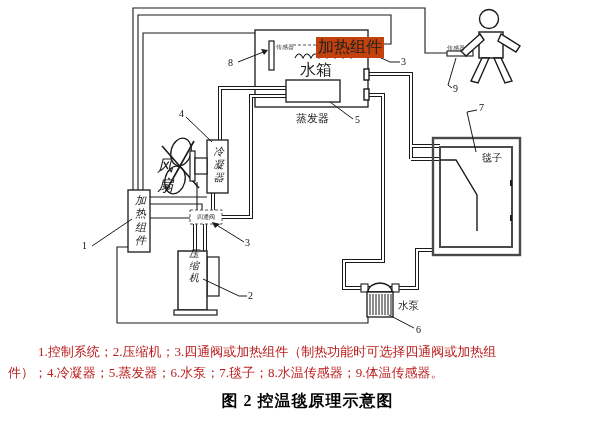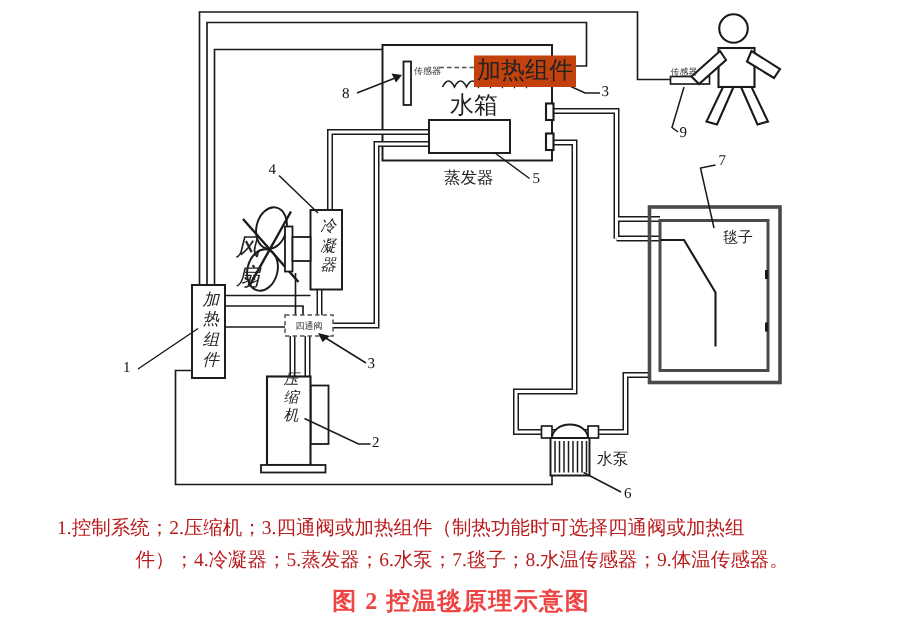--- a/index.html
+++ b/index.html
@@ -7,23 +7,23 @@
          font-family:"Liberation Serif","DejaVu Serif",serif;color:#1a1a1a;}
   svg{position:absolute;left:0;top:0;}
   .lbl{position:absolute;color:#222;white-space:nowrap;}
   .vlbl{position:absolute;color:#222;white-space:normal;word-break:break-all;
         text-align:right;line-height:1.22;font-style:italic;}
   .tiny{position:absolute;color:#333;font-size:6px;letter-spacing:0;white-space:nowrap;}
   .num{position:absolute;font-size:10px;color:#111;}
   .caption{position:absolute;left:8px;top:341px;width:600px;font-size:13px;
            line-height:21px;color:#b91c1c;}
   .caption .l1{padding-left:30px;}
-  .caption .l2{padding-left:0;text-align:center;}
+  .caption .l2{padding-left:0;}
   .figtitle{position:absolute;left:0;top:391px;width:615px;text-align:center;
-            font-size:16px;font-weight:bold;color:#ef4444;letter-spacing:1px;}
+            font-size:16px;font-weight:bold;color:#000000;letter-spacing:1px;}
 </style>
 </head>
 <body>
 
 <div class="stage">
 
 <svg width="615" height="340" viewBox="0 0 615 340">
 
   <g stroke="#1a1a1a" stroke-width="1.1" fill="none">
     <path d="M133,190 L133,8 L425,8 L425,53 L447,53"></path>

